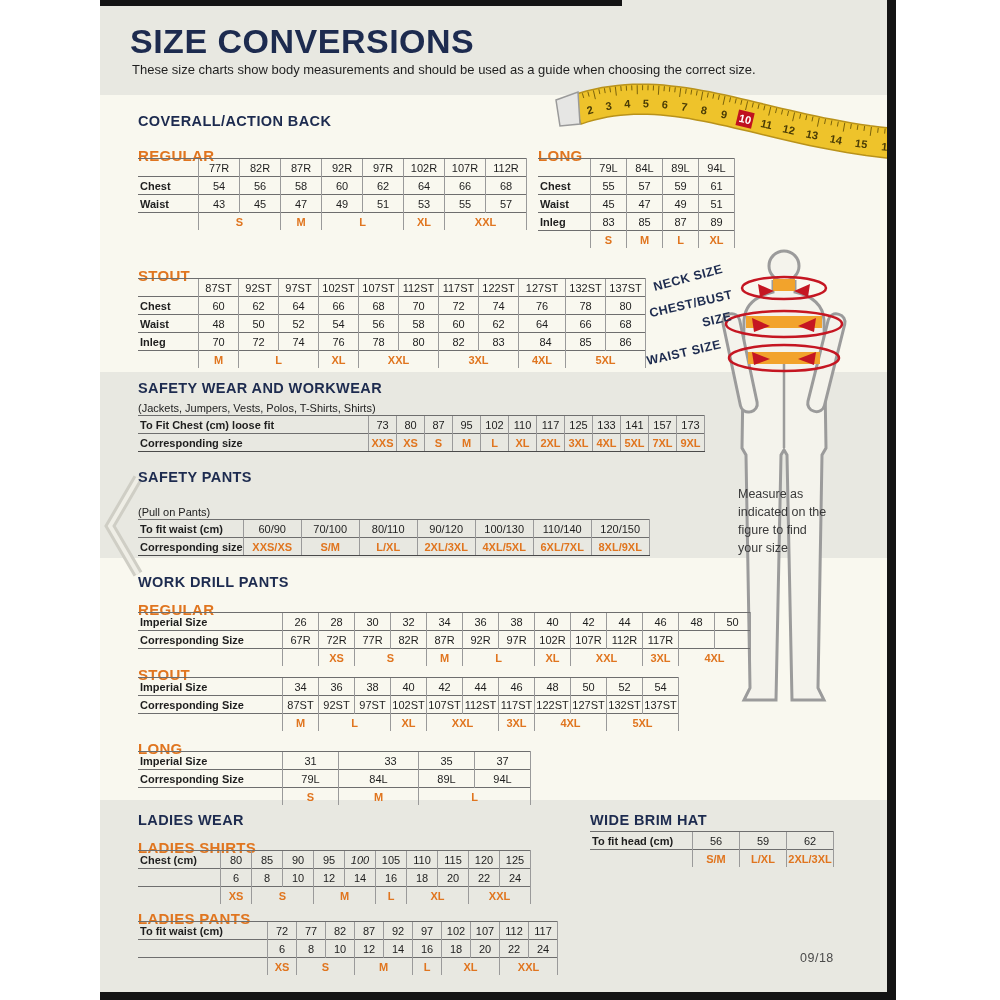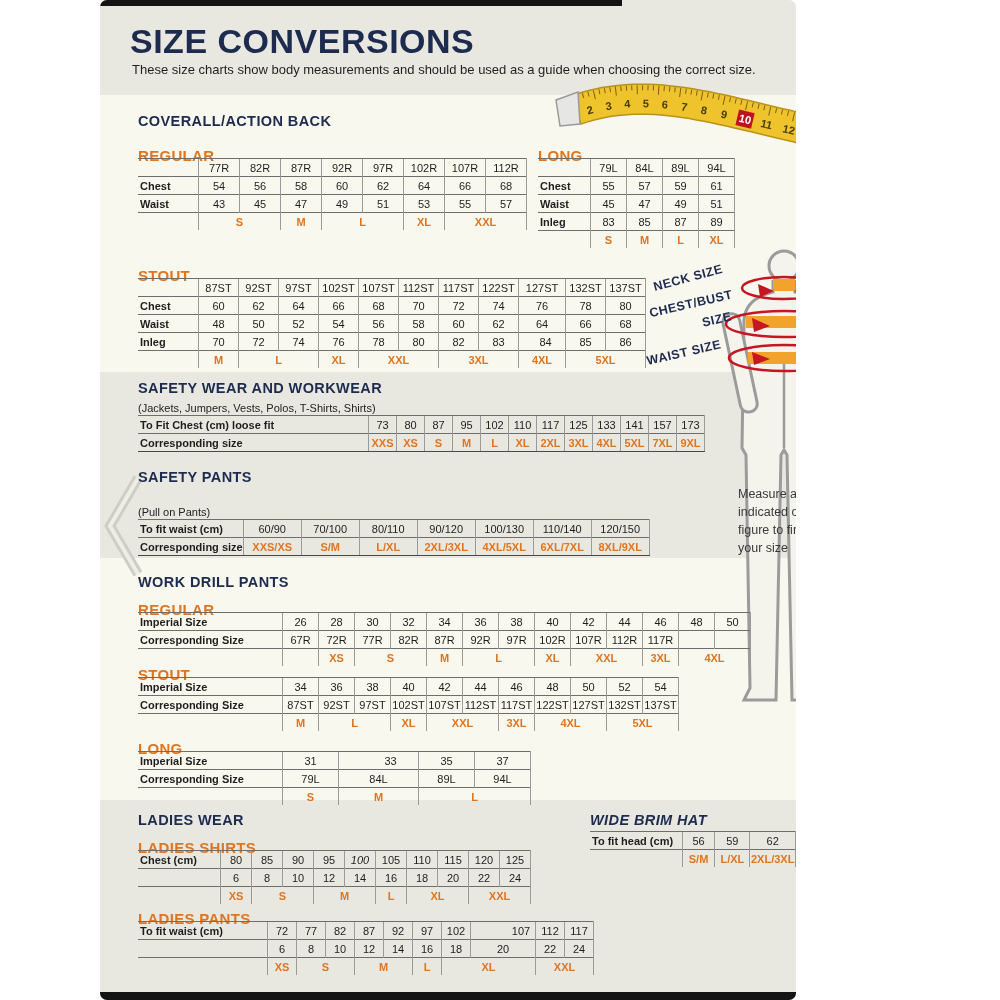--- a/index.html
+++ b/index.html
@@ -1,17 +1,17 @@
 <!DOCTYPE html>
 <html><head>
 <meta charset="utf-8">
 <style>
   html,body{margin:0;padding:0;background:#ffffff;}
   body{width:1000px;height:1000px;position:relative;font-family:"Liberation Sans",sans-serif;}
-  .page{position:absolute;left:100px;top:0;width:696px;height:1000px;background:#f9f8ef;overflow:hidden;border-radius:7px;}
+  .page{position:absolute;left:100px;top:0;width:796px;height:1000px;background:#f9f8ef;overflow:hidden;}
   .band{position:absolute;left:0;width:100%;background:#e8e8e1;}
   #band-title{top:0;height:95px;}
   #band-mid{top:372px;height:186px;}
   #band-bottom{top:800px;height:195px;}
   .edge-top{position:absolute;left:0;top:0;width:522px;height:6px;background:#141414;}
   .edge-right{position:absolute;left:787px;top:0;width:11px;height:996px;background:#141414;}
   .edge-bottom{position:absolute;left:0;top:992px;width:798px;height:8px;background:#141414;}
   .abs{position:absolute;}
   .h1{font-size:34px;font-weight:bold;color:#1d2b4f;letter-spacing:.5px;}
   .h2{font-size:14.5px;font-weight:bold;color:#1d2b4f;letter-spacing:.4px;}
@@ -556,21 +556,21 @@
         <tbody>
           <tr class="dr">
             <td class="lbl" style="width: 127px;">To fit waist (cm)</td>
             <td class="dat" style="width: 28px;">72</td>
             <td class="dat" style="width: 28px;">77</td>
             <td class="dat" style="width: 28px;">82</td>
             <td class="dat" style="width: 28px;">87</td>
             <td class="dat" style="width: 28px;">92</td>
             <td class="dat" style="width: 28px;">97</td>
             <td class="dat" style="width: 28px;">102</td>
-            <td class="dat" style="width: 28px; padding-left: 36px;">107</td>
+            <td class="dat" style="width: 28px;">107</td>
             <td class="dat" style="width: 28px;">112</td>
             <td class="dat" style="width: 28px;">117</td>
           </tr>
           <tr class="dr">
             <td class="lbl" style="width: 127px;"></td>
             <td class="dat" style="width: 28px;">6</td>
             <td class="dat" style="width: 28px;">8</td>
             <td class="dat" style="width: 28px;">10</td>
             <td class="dat" style="width: 28px;">12</td>
             <td class="dat" style="width: 28px;">14</td>
@@ -586,21 +586,21 @@
             <td colspan="2" class="szc" style="width: 56px;">S</td>
             <td colspan="2" class="szc" style="width: 56px;">M</td>
             <td colspan="1" class="szc" style="width: 28px;">L</td>
             <td colspan="2" class="szc" style="width: 56px;">XL</td>
             <td colspan="2" class="szc" style="width: 56px;">XXL</td>
           </tr>
         </tbody>
       </table>
     </div>
 
-  <div class="abs h2" style="left:490px;top:812px;font-style:italic;">WIDE BRIM HAT</div>
+  <div class="abs h2" style="left:490px;top:812px;">WIDE BRIM HAT</div>
   <div class="abs tbl" style="left:490px;top:831px;">
       <table>
         <tbody>
           <tr class="dr">
             <td class="lbl" style="width: 100px;">To fit head (cm)</td>
             <td class="dat" style="width: 46px;">56</td>
             <td class="dat" style="width: 46px;">59</td>
             <td class="dat" style="width: 46px;">62</td>
           </tr>
           <tr class="dr sz">

